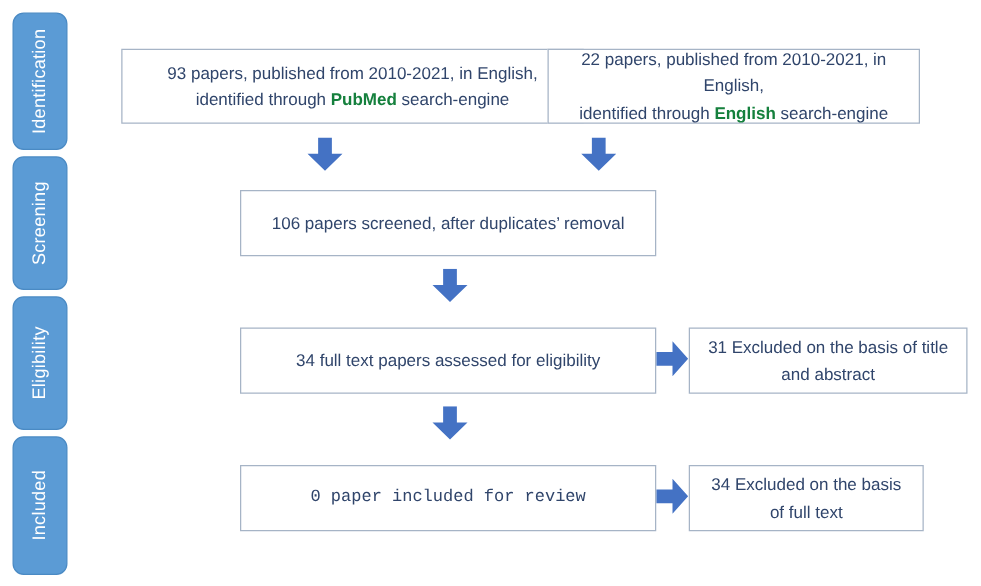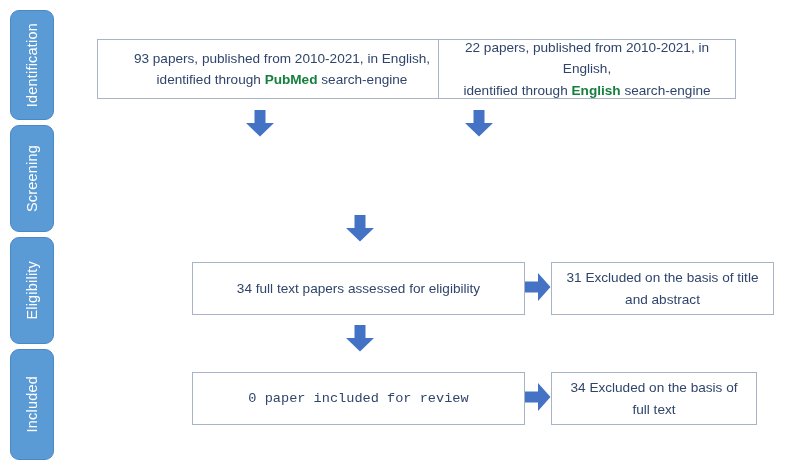--- a/index.html
+++ b/index.html
@@ -68,21 +68,21 @@
     font-weight: bold;
     color: #15803d;
   }
 
   #box-pubmed  { left: 97px;  top: 39px;  width: 370px; height: 60px; }
   #box-embase  { left: 438px; top: 39px;  width: 298px; height: 60px; }
   #box-screened{ left: 192px; top: 152px; width: 333px; height: 53px; }
   #box-fulltext{ left: 192px; top: 262px; width: 333px; height: 53px; }
   #box-excl-title { left: 551px; top: 262px; width: 223px; height: 53px; }
   #box-included{ left: 192px; top: 372px; width: 333px; height: 53px; font-family: Liberation Mono, monospace; }
-  #box-excl-full  { left: 551px; top: 372px; width: 206px; height: 53px; }
+  #box-excl-full  { left: 551px; top: 372px; width: 188px; height: 53px; }
 
   
   .arrow {
     position: absolute;
     display: block;
   }
   .arrow svg { display: block; }
 
   #arrow-pubmed-down { left: 245px; top: 110px; }
   #arrow-embase-down { left: 464px; top: 110px; }
@@ -131,20 +131,23 @@
       <polygon points="9.5,0 20.5,0 20.5,13 29,13 15,26.5 1,13 9.5,13" fill="#4472C4"></polygon>
     </svg>
   </span>
 
   <span class="arrow" id="arrow-embase-down">
     <svg width="30" height="27" viewBox="0 0 30 27" aria-hidden="true">
       <polygon points="9.5,0 20.5,0 20.5,13 29,13 15,26.5 1,13 9.5,13" fill="#4472C4"></polygon>
     </svg>
   </span>
 
+  <div class="flow-box" id="box-screened">
+    <div class="flow-box-text">106 papers screened, after duplicates’ removal</div>
+  </div>
 
   <span class="arrow" id="arrow-screened-down">
     <svg width="30" height="27" viewBox="0 0 30 27" aria-hidden="true">
       <polygon points="9.5,0 20.5,0 20.5,13 29,13 15,26.5 1,13 9.5,13" fill="#4472C4"></polygon>
     </svg>
   </span>
 
   <div class="flow-box" id="box-fulltext">
     <div class="flow-box-text">34 full text papers assessed for eligibility</div>
   </div>

